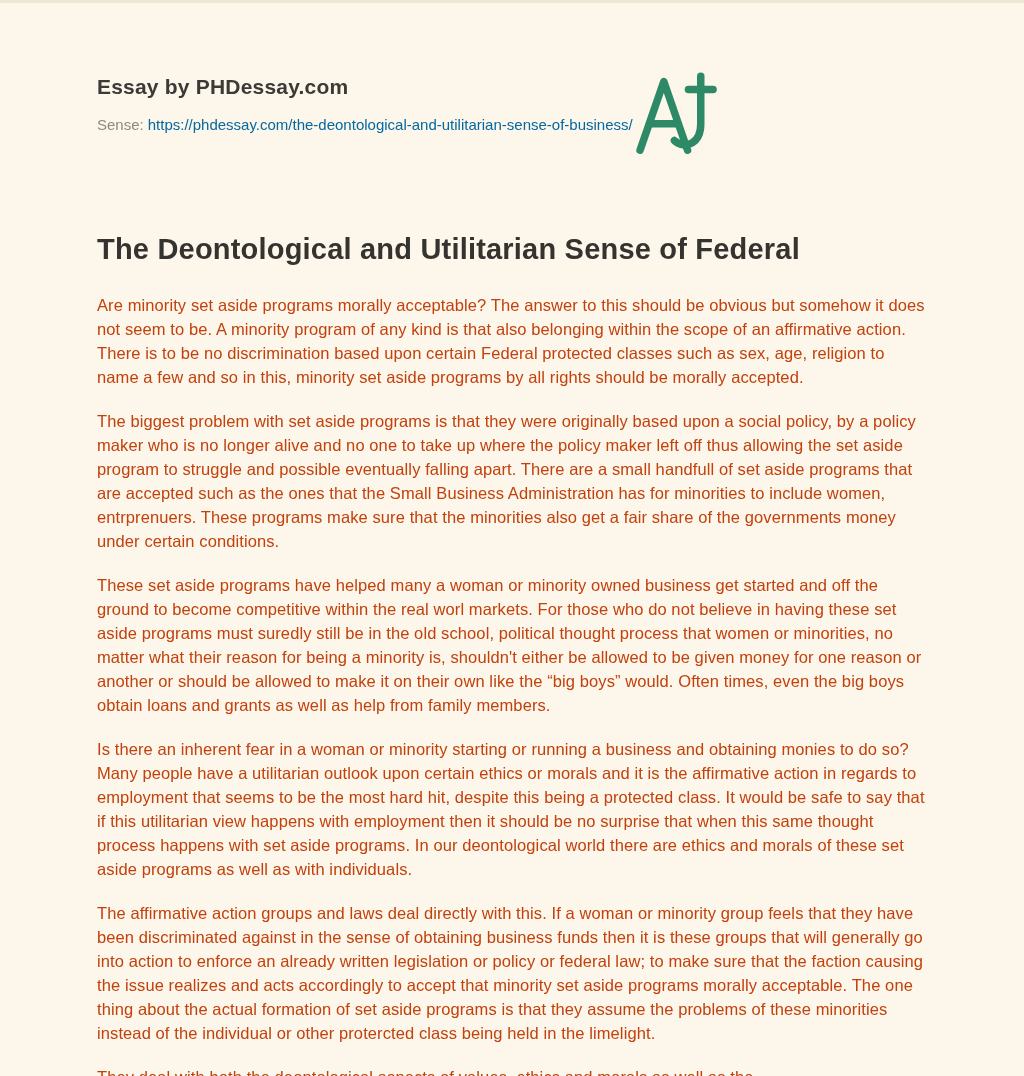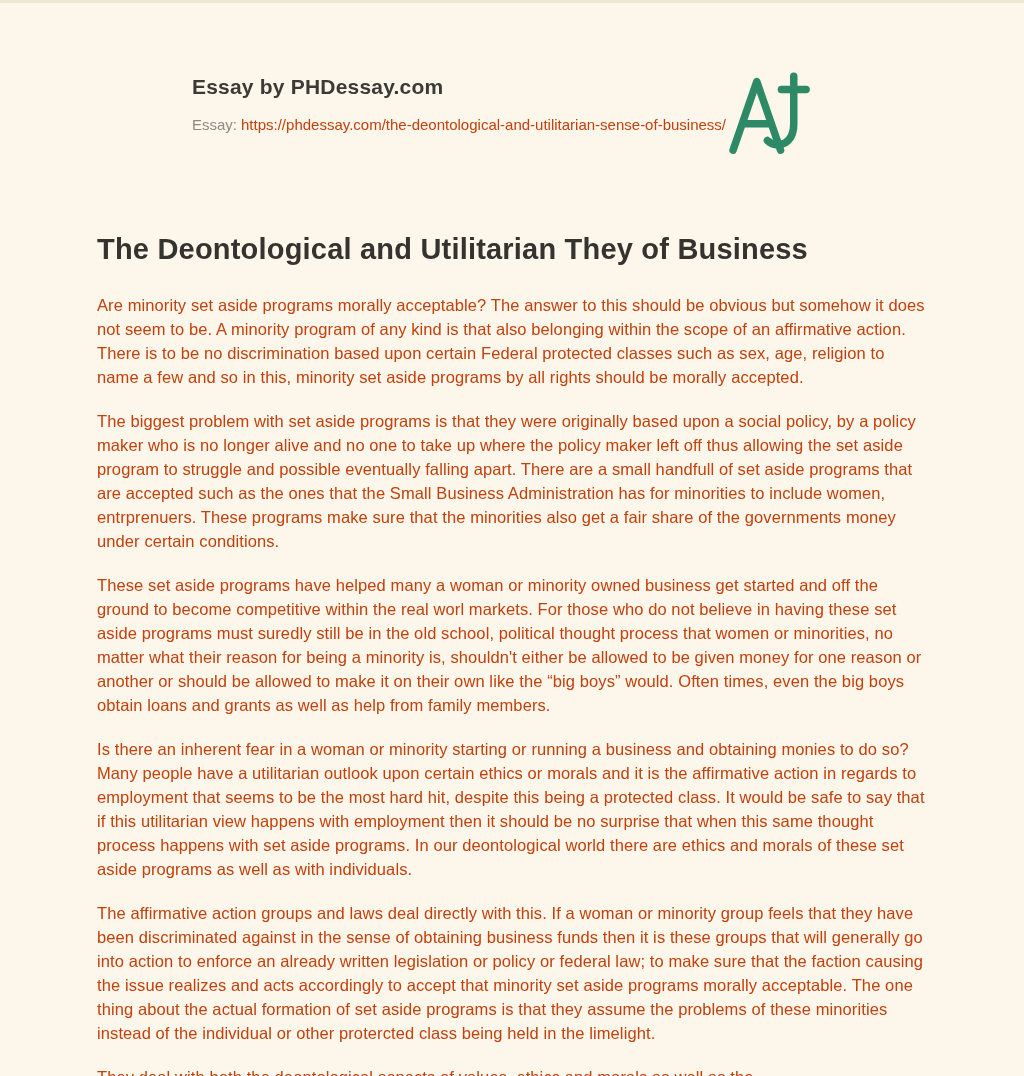--- a/index.html
+++ b/index.html
@@ -16,36 +16,36 @@
     box-sizing: border-box;
   }
   .content {
     width: 830px;
     margin: 0 auto;
     padding-top: 72px;
     position: relative;
   }
   .header-row {
     display: flex;
-    justify-content: center;
+    justify-content: flex-start;
     align-items: flex-start;
   }
   .byline {
     font-size: 21px;
     font-weight: 600;
     color: #3b3a37;
     letter-spacing: 0.2px;
     margin: 0 0 17px 0;
   }
   .source-line {
     font-size: 15px;
     color: #8d8a83;
   }
   .source-line a {
-    color: #c2410c;
+    color: #0369a1;
     text-decoration: none;
     margin-left: 4px;
     cursor: pointer;
   }
   .logo {
     width: 88px;
     height: 92px;
     flex: 0 0 auto;
     margin-top: -6px;
     margin-right: 18px;
@@ -73,39 +73,39 @@
 </style>
 </head>
 <body>
 
 <div class="content">
 
   <div class="header-row">
     <div>
       <div class="byline">Essay by PHDessay.com</div>
       <div class="source-line">
-        <span>Essay:</span><a>https://phdessay.com/the-deontological-and-utilitarian-sense-of-business/</a>
+        <span>Sense:</span><a>https://phdessay.com/the-deontological-and-utilitarian-sense-of-business/</a>
       </div>
     </div>
 
     <div class="logo">
       <svg viewBox="0 0 100 100" xmlns="http://www.w3.org/2000/svg">
         <g stroke="#2e8a66" stroke-width="8.5" fill="none" stroke-linecap="round" stroke-linejoin="round">
 
           <path d="M8 90 L35 12 L62 90"></path>
           <path d="M19 60 L51 60"></path>
 
           <path d="M77 6 L77 60 C77 82 60 90 47 79"></path>
           <path d="M63 21 L91 21"></path>
         </g>
       </svg>
     </div>
   </div>
 
-  <h1 class="title">The Deontological and Utilitarian They of Business</h1>
+  <h1 class="title">The Deontological and Utilitarian Sense of Federal</h1>
 
   <div class="essay-body">
       <p>Are minority set aside programs morally acceptable? The answer to this should be obvious but somehow it does not seem to be. A minority program of any kind is that also belonging within the scope of an affirmative action. There is to be no discrimination based upon certain Federal protected classes such as sex, age, religion to name a few and so in this, minority set aside programs by all rights should be morally accepted.</p>
       <p>The biggest problem with set aside programs is that they were originally based upon a social policy, by a policy maker who is no longer alive and no one to take up where the policy maker left off thus allowing the set aside program to struggle and possible eventually falling apart. There are a small handfull of set aside programs that are accepted such as the ones that the Small Business Administration has for minorities to include women, entrprenuers. These programs make sure that the minorities also get a fair share of the governments money under certain conditions.</p>
       <p>These set aside programs have helped many a woman or minority owned business get started and off the ground to become competitive within the real worl markets. For those who do not believe in having these set aside programs must suredly still be in the old school, political thought process that women or minorities, no matter what their reason for being a minority is, shouldn't either be allowed to be given money for one reason or another or should be allowed to make it on their own like the “big boys” would. Often times, even the big boys obtain loans and grants as well as help from family members.</p>
       <p>Is there an inherent fear in a woman or minority starting or running a business and obtaining monies to do so? Many people have a utilitarian outlook upon certain ethics or morals and it is the affirmative action in regards to employment that seems to be the most hard hit, despite this being a protected class. It would be safe to say that if this utilitarian view happens with employment then it should be no surprise that when this same thought process happens with set aside programs. In our deontological world there are ethics and morals of these set aside programs as well as with individuals.</p>
       <p>The affirmative action groups and laws deal directly with this. If a woman or minority group feels that they have been discriminated against in the sense of obtaining business funds then it is these groups that will generally go into action to enforce an already written legislation or policy or federal law; to make sure that the faction causing the issue realizes and acts accordingly to accept that minority set aside programs morally acceptable. The one thing about the actual formation of set aside programs is that they assume the problems of these minorities instead of the individual or other protercted class being held in the limelight.</p>
       <p>They deal with both the deontological aspects of values, ethics and morals as well as the</p>
     </div>
 

